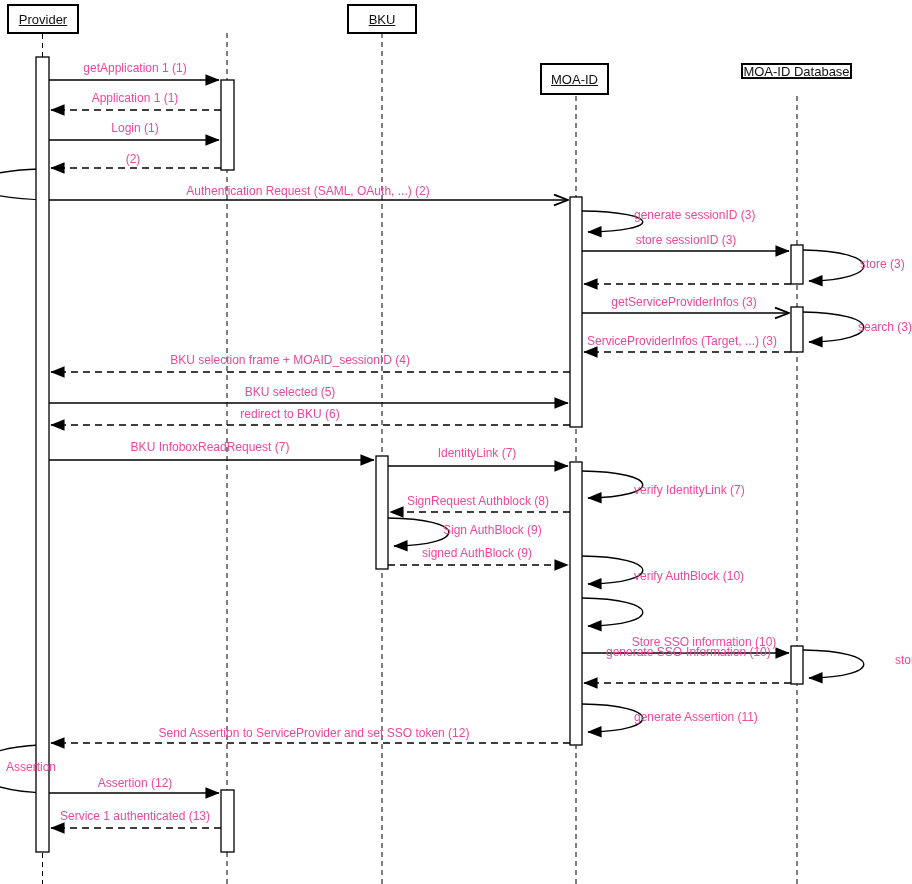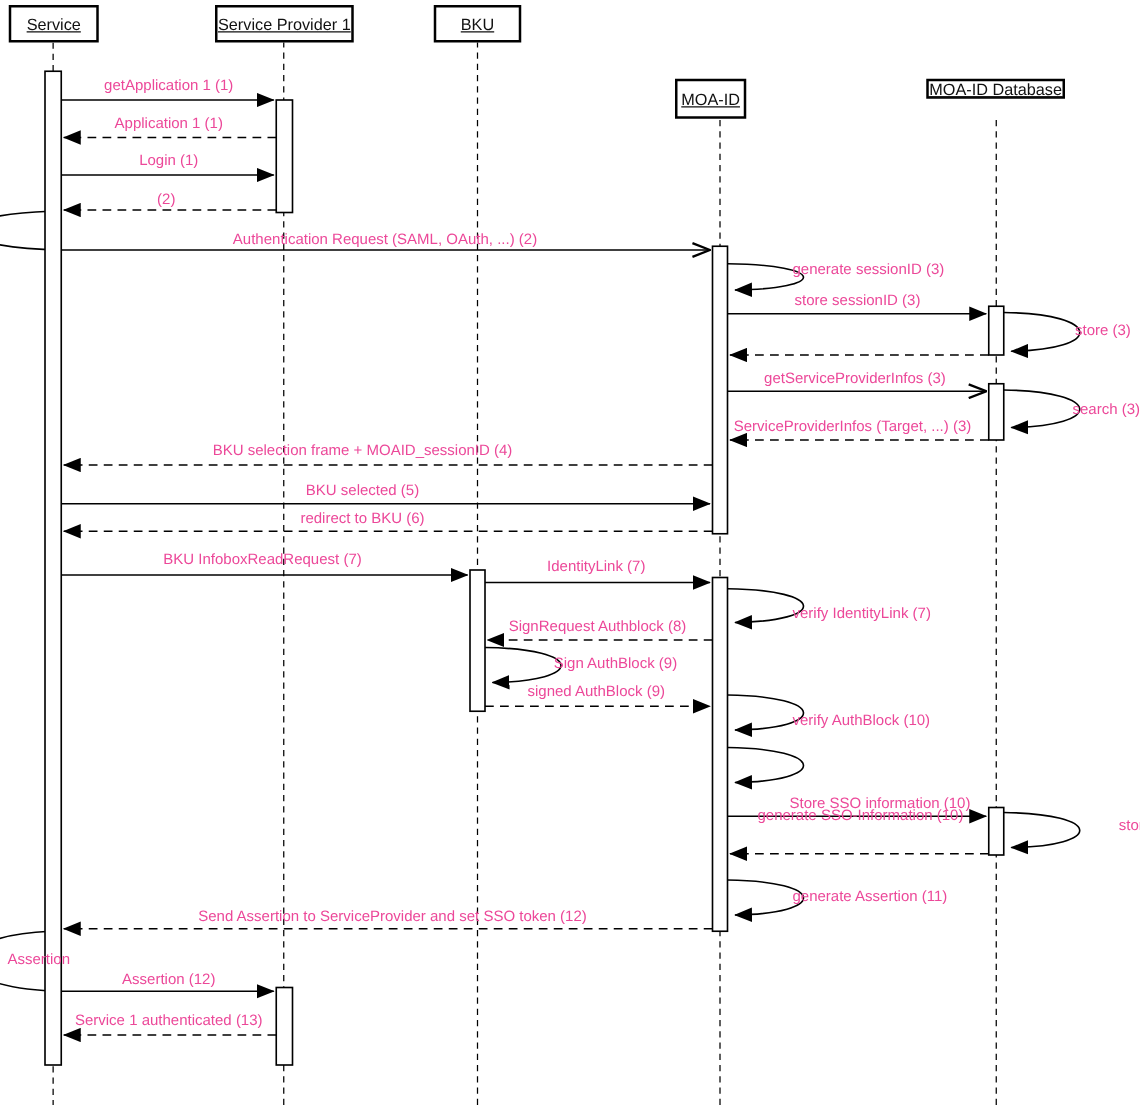--- a/index.html
+++ b/index.html
@@ -84,29 +84,26 @@
     <path class="s" d="M 803 312 C 883 313, 883 341, 809 342" marker-end="url(#mf)"></path>
     <path class="s" d="M 582 471 C 662 472, 662 497, 588 498" marker-end="url(#mf)"></path>
     <path class="s" d="M 388 518 C 468 519, 468 545, 394 546" marker-end="url(#mf)"></path>
     <path class="s" d="M 582 556 C 662 557, 662 583, 588 584" marker-end="url(#mf)"></path>
     <path class="s" d="M 582 598 C 662 599, 662 625, 588 626" marker-end="url(#mf)"></path>
     <path class="s" d="M 803 650 C 883 651, 883 677, 809 678" marker-end="url(#mf)"></path>
     <path class="s" d="M 582 704 C 662 705, 662 731, 588 732" marker-end="url(#mf)"></path>
   </svg>
 
   <div class="actor" style="left:7px;top:4px;width:72px;height:30px;">
-      <span>Service</span>
-    </div>
-  <div class="actor" style="left:172px;top:4px;width:111px;height:30px;">
-      <span>Service Provider 1</span>
+      <span>Provider</span>
     </div>
   <div class="actor" style="left:347px;top:4px;width:70px;height:30px;">
       <span>BKU</span>
     </div>
-  <div class="actor" style="left:540px;top:63px;width:57px;height:32px;">
+  <div class="actor" style="left:540px;top:63px;width:69px;height:32px;">
       <span>MOA-ID</span>
     </div>
   <div class="actor" style="left:741px;top:63px;width:111px;height:16px;">
       <span>MOA-ID Database</span>
     </div>
 
   <div class="msg c" style="left:135px;top:62px;">getApplication 1 (1)</div>
   <div class="msg c" style="left:135px;top:92px;">Application 1 (1)</div>
   <div class="msg c" style="left:135px;top:122px;">Login (1)</div>
   <div class="msg c" style="left:133px;top:153px;">(2)</div>

